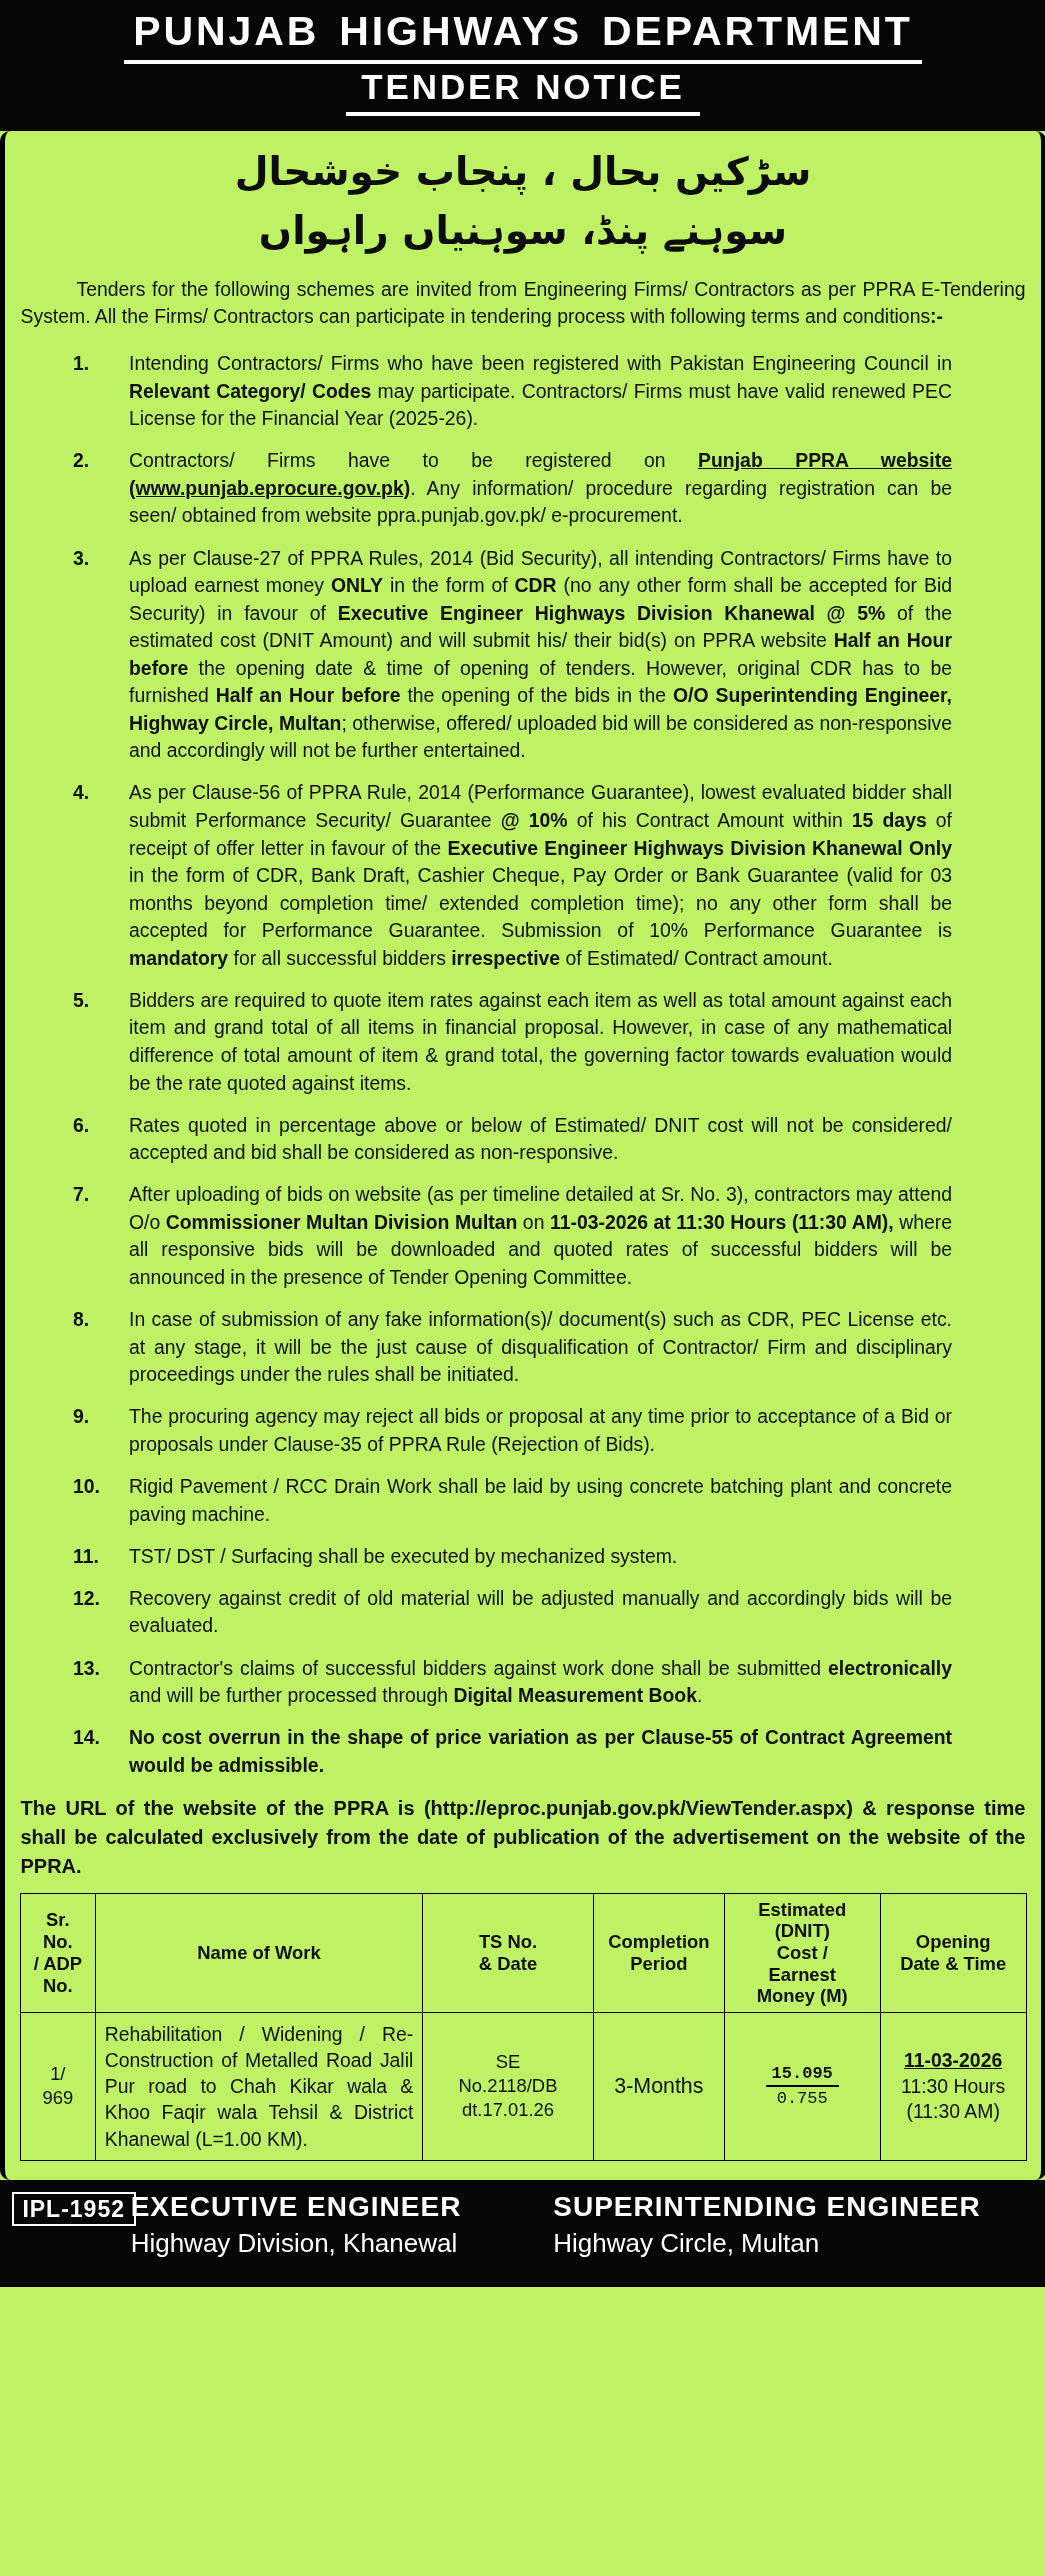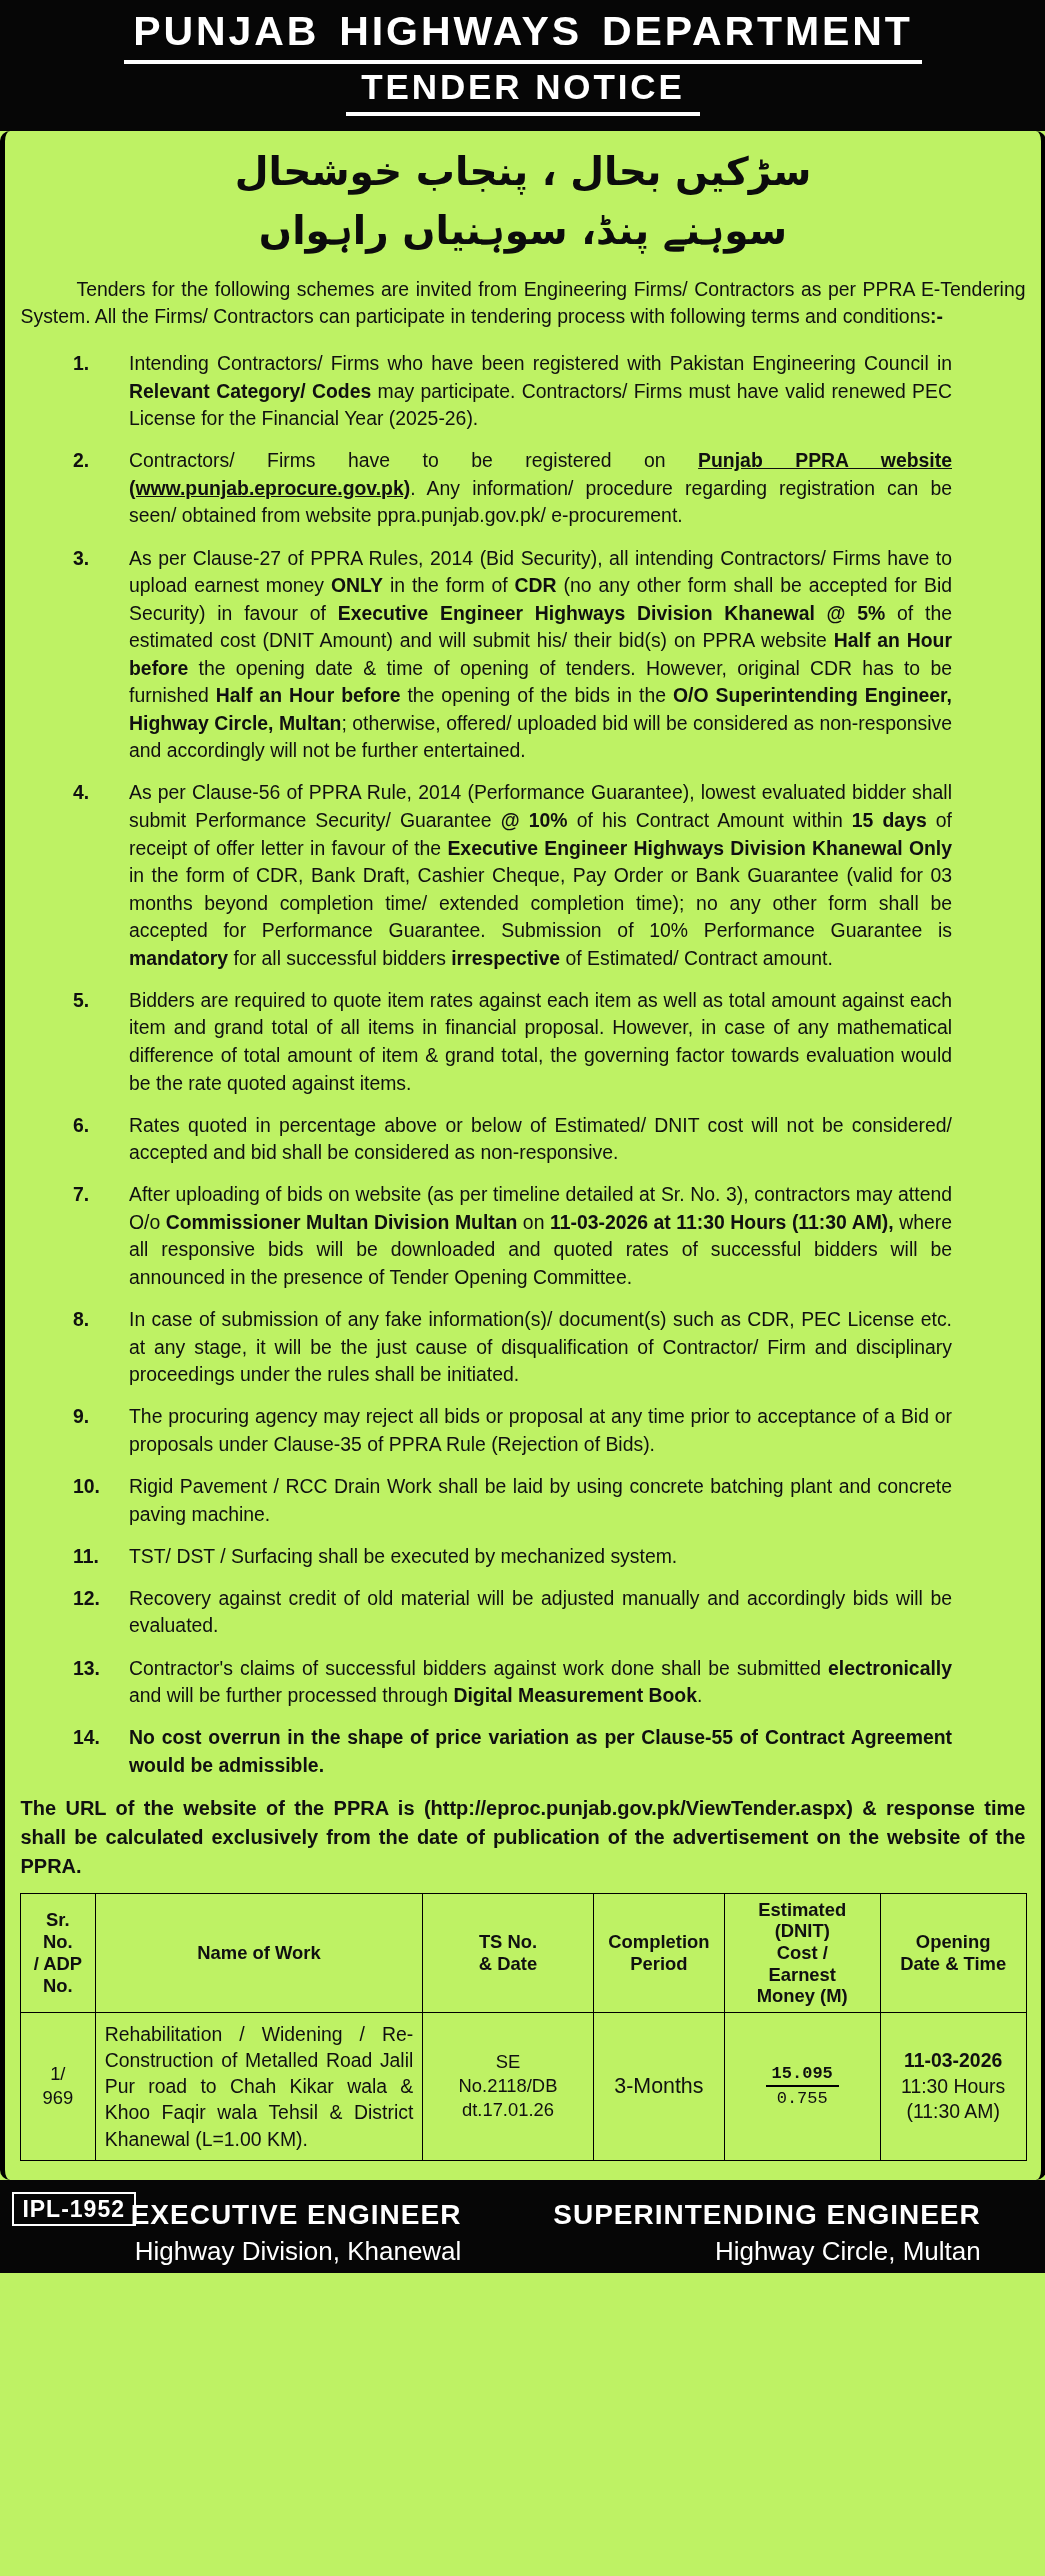--- a/index.html
+++ b/index.html
@@ -40,26 +40,26 @@
   .col-sr { width:7.5%; } .col-name { width:32.5%; } .col-ts { width:17%; }
   .col-comp { width:13%; } .col-est { width:15.5%; } .col-open { width:14.5%; }
   td.c-sr { text-align:center; white-space:pre-line; font-size:18.4px; line-height:1.3; }
   td.c-name { font-size:19.4px; line-height:1.35; text-align:justify; padding:7.8px 8.7px; }
   td.c-ts { text-align:center; white-space:pre-line; font-size:18.4px; line-height:1.3; }
   td.c-comp { text-align:center; font-size:21.4px; }
   td.c-est { text-align:center; font-size:17px;font-family:Liberation Mono, monospace; }
   .est-top { display:inline-block; font-weight:bold; border-bottom:2.9px solid #000; padding:0 5.8px 1.9px; }
   .est-bot { margin-top:1.9px; }
   td.c-open { text-align:center; font-size:19.4px; line-height:1.3; }
-  .open-l1 { font-weight:bold; }
-
-  
-  .footer { background:#060606; color:#fff; height:93px; position:relative; }
+  .open-l1 { font-weight:bold;text-decoration:underline; }
+
+  
+  .footer { background:#060606; color:#fff; height:107px; position:relative; }
   .ipl { position:absolute; left:11.7px; top:11.7px; border:2.9px solid #fff; padding:1.9px 8.7px; font-weight:bold; font-size:23px; letter-spacing:1px; }
-  .sig { position:absolute; top:19px; transform:translateX(-50%); text-align:right; white-space:nowrap; }
+  .sig { position:absolute; top:11px; transform:translateX(-50%); text-align:left; white-space:nowrap; }
   .sig.left { left:296px; }
   .sig.right { left:767px; }
   .sig-title { font-size:28px; font-weight:bold; letter-spacing:1px; }
   .sig-sub { font-size:26px; margin-top:4.9px; font-weight:normal; }
 </style>
 </head>
 <body>
 
 <div class="page">
 

